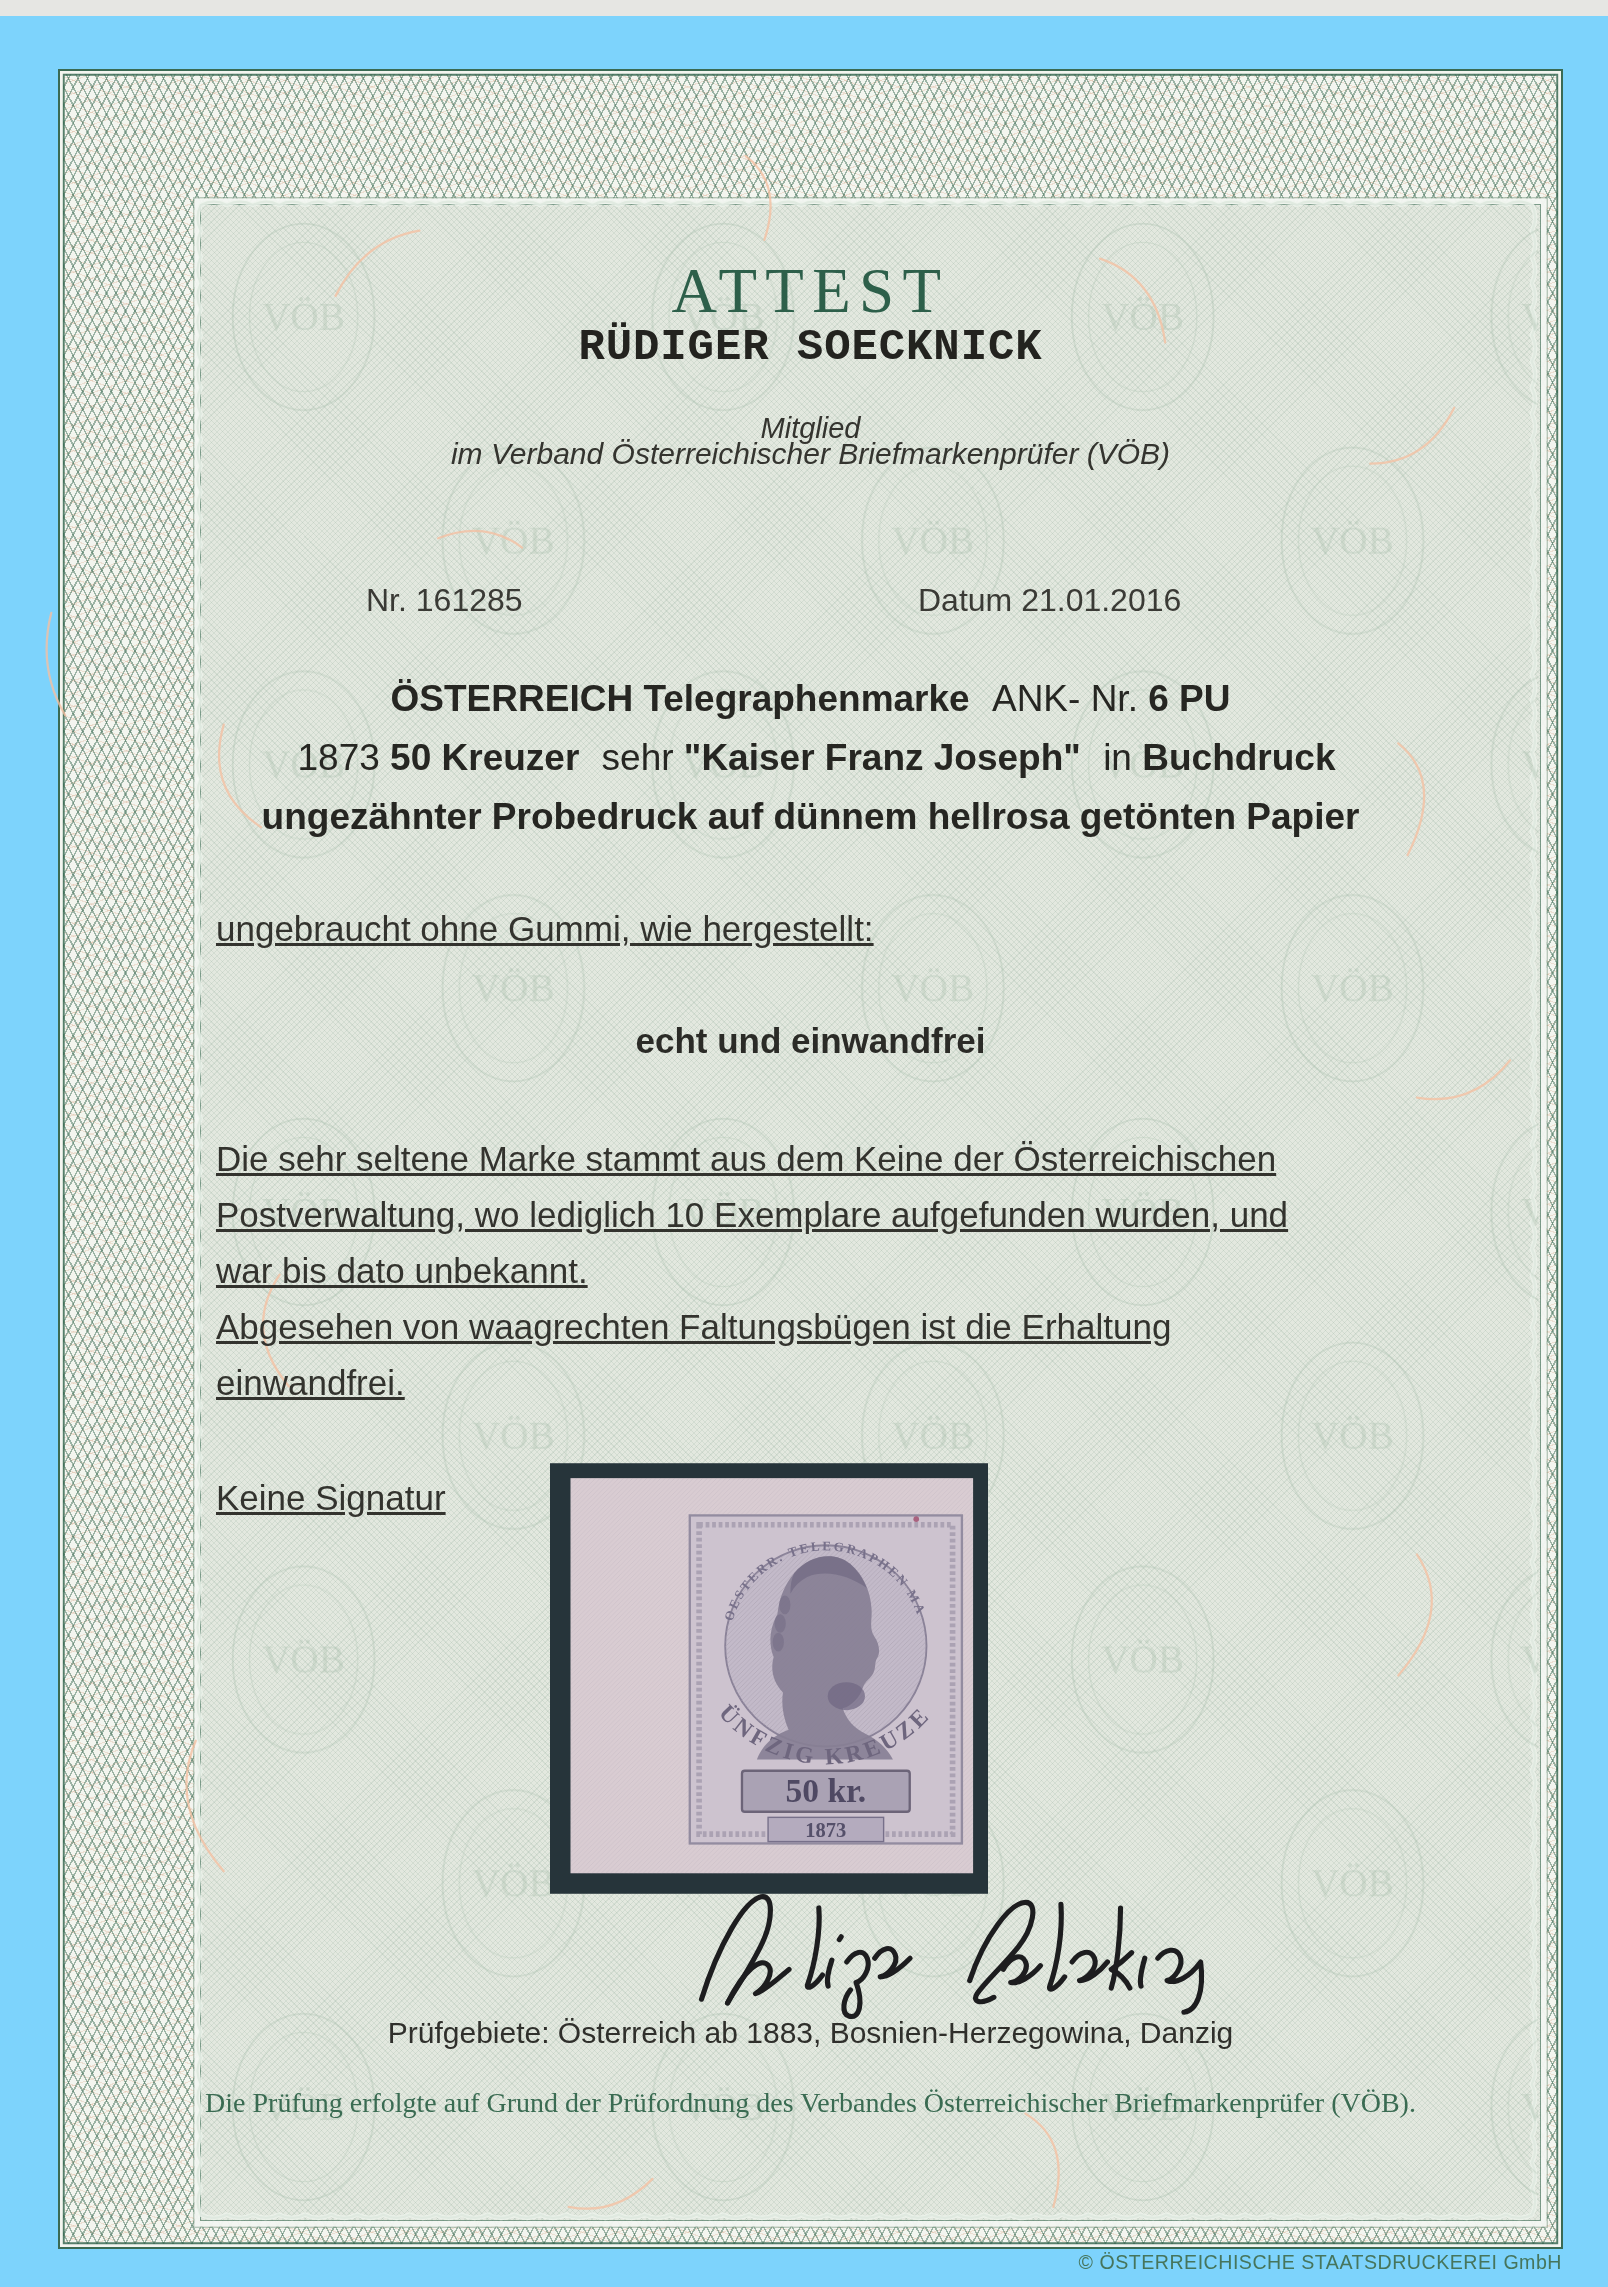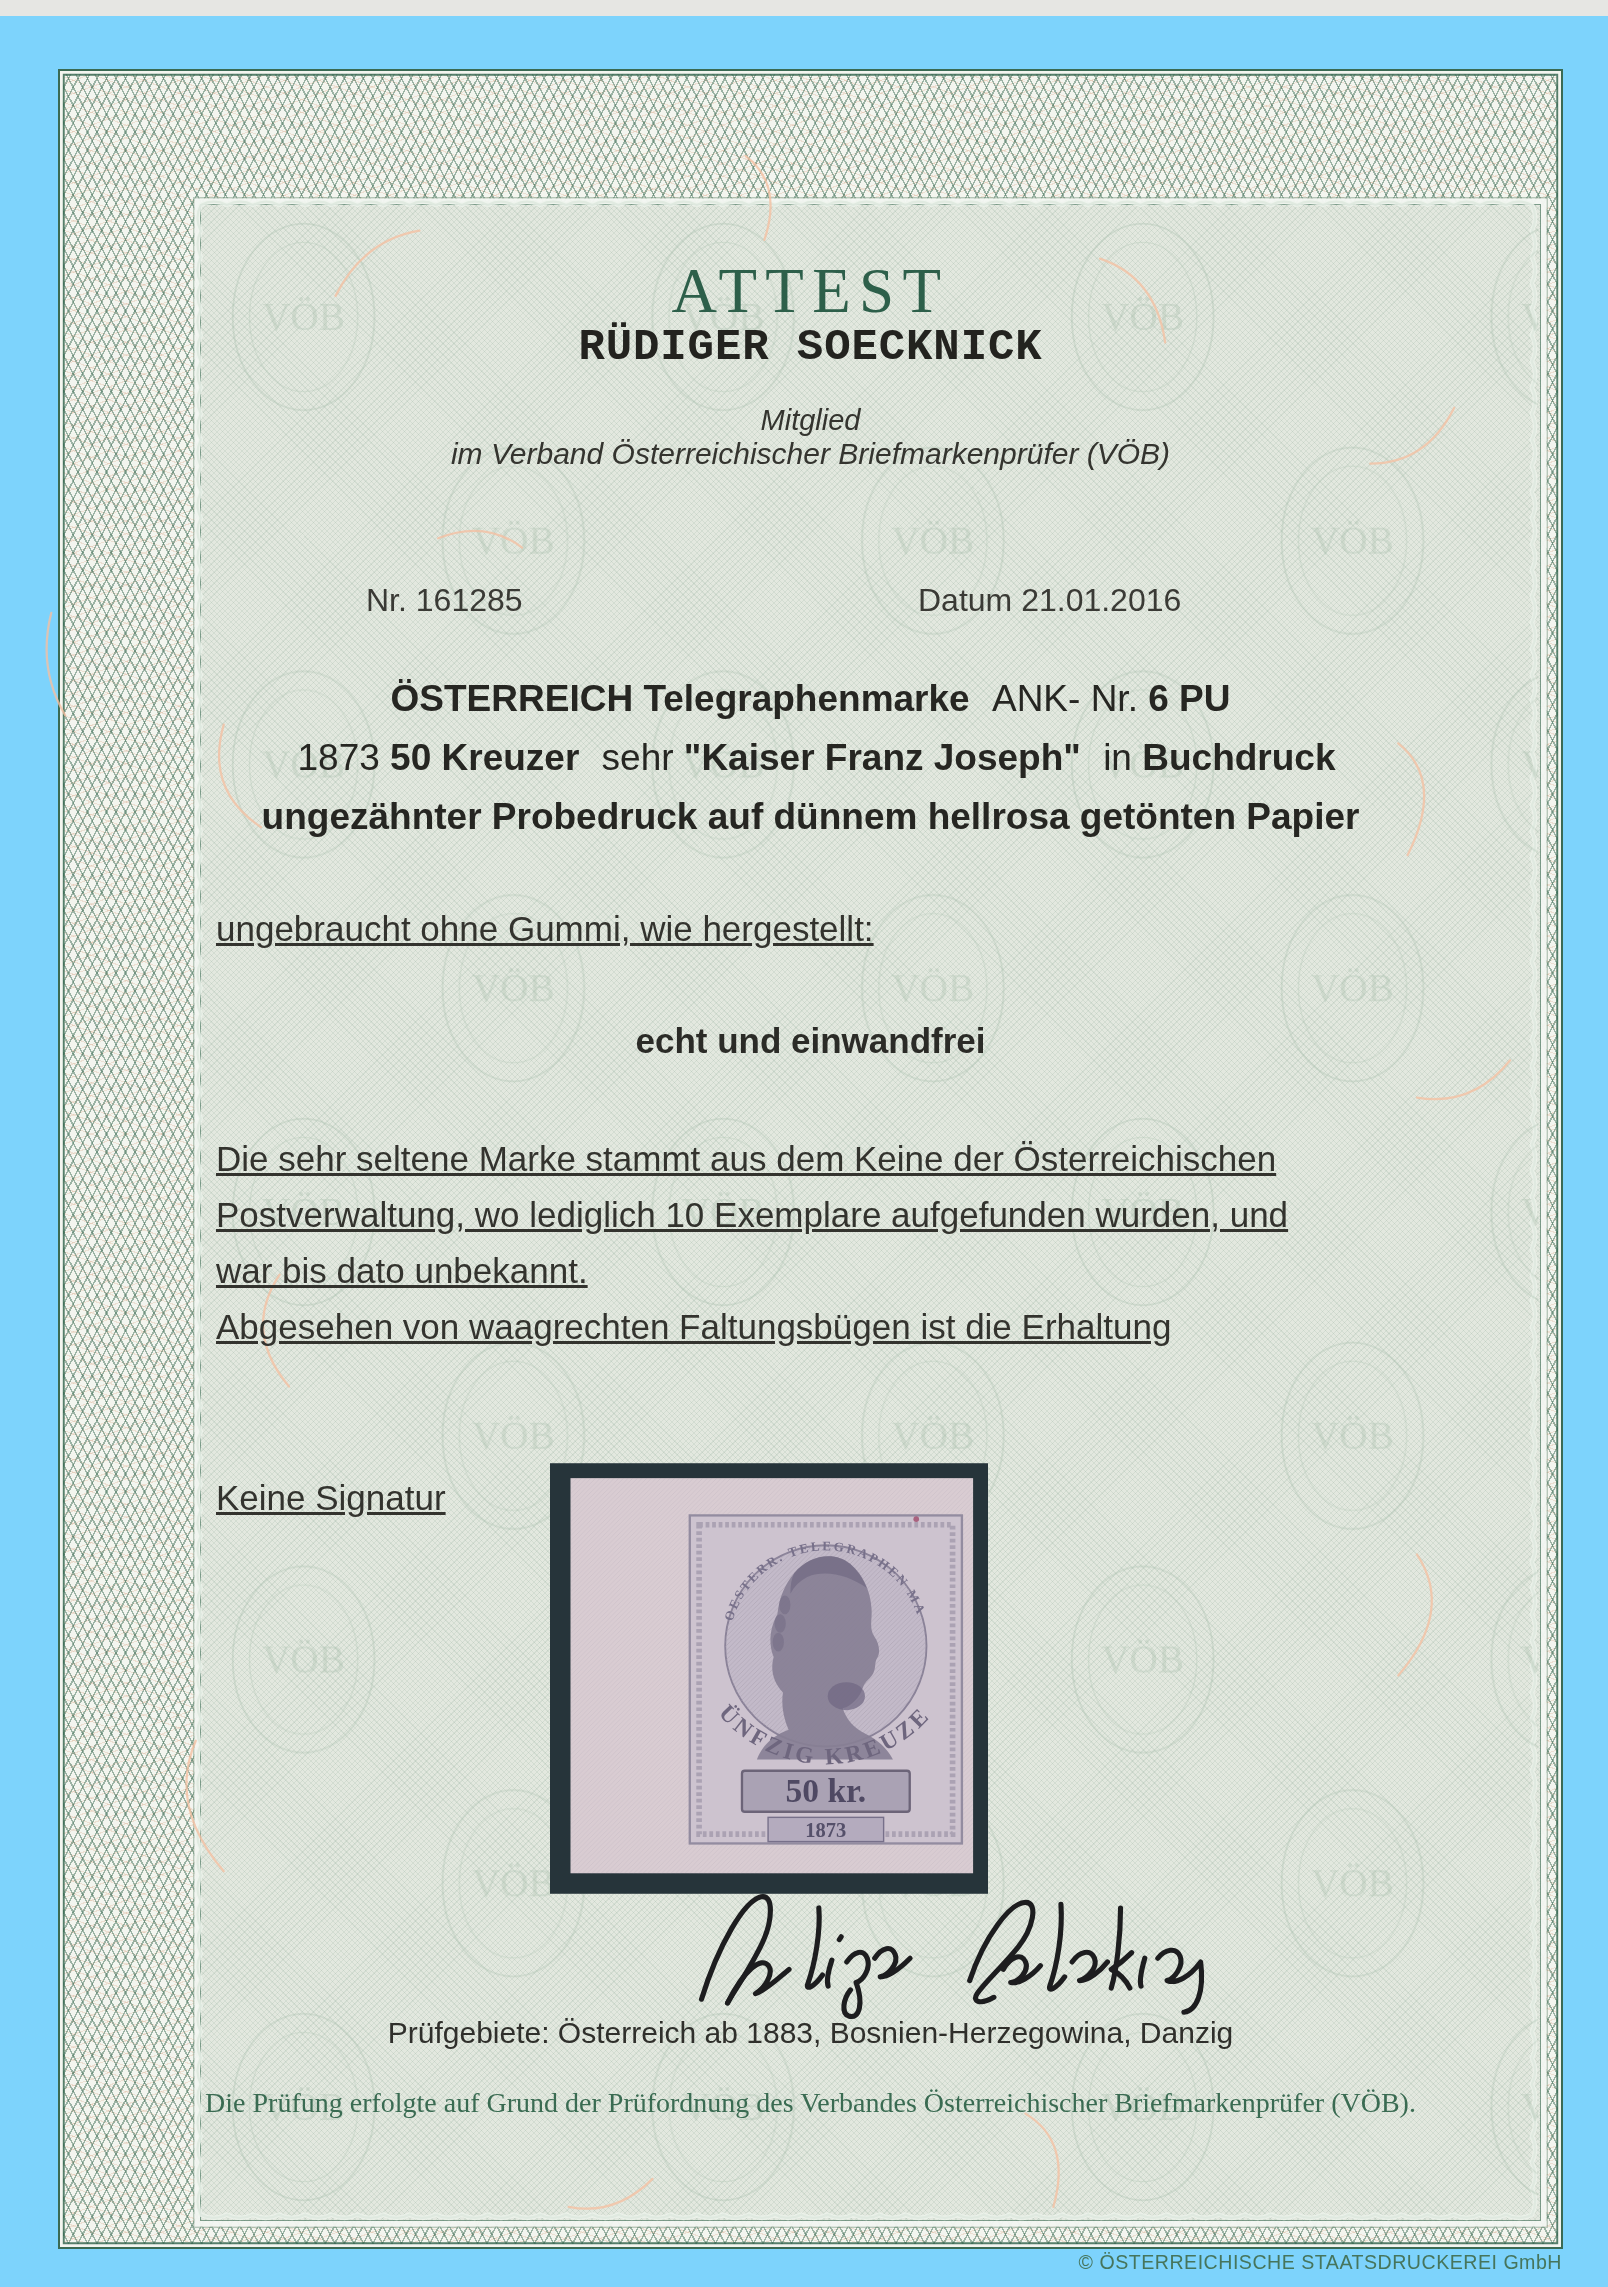--- a/index.html
+++ b/index.html
@@ -31,21 +31,21 @@
     box-shadow: 0 0 0 5.6px rgba(246,249,244,.95), 0 0 0 7px rgba(110,145,120,.45);
   }
   .inner svg.deco{position:absolute;pointer-events:none;}
   svg.wavy{left:-17px;top:-17px;}
   svg.wm{left:0;top:0;}
   svg.fibres{position:absolute;left:0;top:0;pointer-events:none;}
   
   .center-col{position:absolute;left:140px;width:1341px;text-align:center;}
   .attest{top:239px;font-family:"Liberation Serif",serif;font-size:63px;letter-spacing:8.4px;color:#2d5f4a;}
   .expert{top:306px;font-family:Liberation Mono, monospace;font-size:44px;font-weight:700;letter-spacing:0.9px;color:#23231f;}
-  .member1{top:388px;font-size:29px;font-style:italic;color:#34342f;}
+  .member1{top:396px;font-size:29px;font-style:italic;color:#34342f;}
   .member2{top:421px;font-size:30px;font-style:italic;color:#34342f;}
   .addr{top:456px;font-size:30px;color:#34342f;}
   .abs{position:absolute;}
   .reftext{font-size:32px;color:#3a3a35;}
   .titleblock{top:653px;font-size:37px;line-height:59px;color:#262622;}
   .t-b{font-weight:700;} .t-r{font-weight:400;padding-left:12px;}
   .bodytext{font-size:35px;color:#33332e;text-decoration:underline;}
   .verdict{top:1005px;font-size:35px;font-weight:700;color:#2b2b27;}
   .para{left:216px;top:1115px;line-height:56px;}
   .pruef{top:2000px;font-size:30px;color:#2f2f2b;}
@@ -140,20 +140,21 @@
   </div>
 
   <div class="abs bodytext" style="left:216px;top:893px;">ungebraucht ohne Gummi, wie hergestellt:</div>
   <div class="center-col abs verdict">echt und einwandfrei</div>
 
   <div class="abs bodytext para">
     <div>Die sehr seltene Marke stammt aus dem Keine der Österreichischen</div>
     <div>Postverwaltung, wo lediglich 10 Exemplare aufgefunden wurden, und</div>
     <div>war bis dato unbekannt.</div>
     <div>Abgesehen von  waagrechten Faltungsbügen ist die Erhaltung</div>
+    <div>einwandfrei.</div>
   </div>
 
   <div class="abs bodytext" style="left:216px;top:1462px;">Keine Signatur</div>
 
   <div class="photo">
     <svg width="438" height="431" viewBox="0 0 470 462">
       <defs>
         <pattern id="hatch" width="5" height="5" patternUnits="userSpaceOnUse">
           <path d="M0,5 L5,0" stroke="#a79ead" stroke-width="0.8"></path>
         </pattern>

